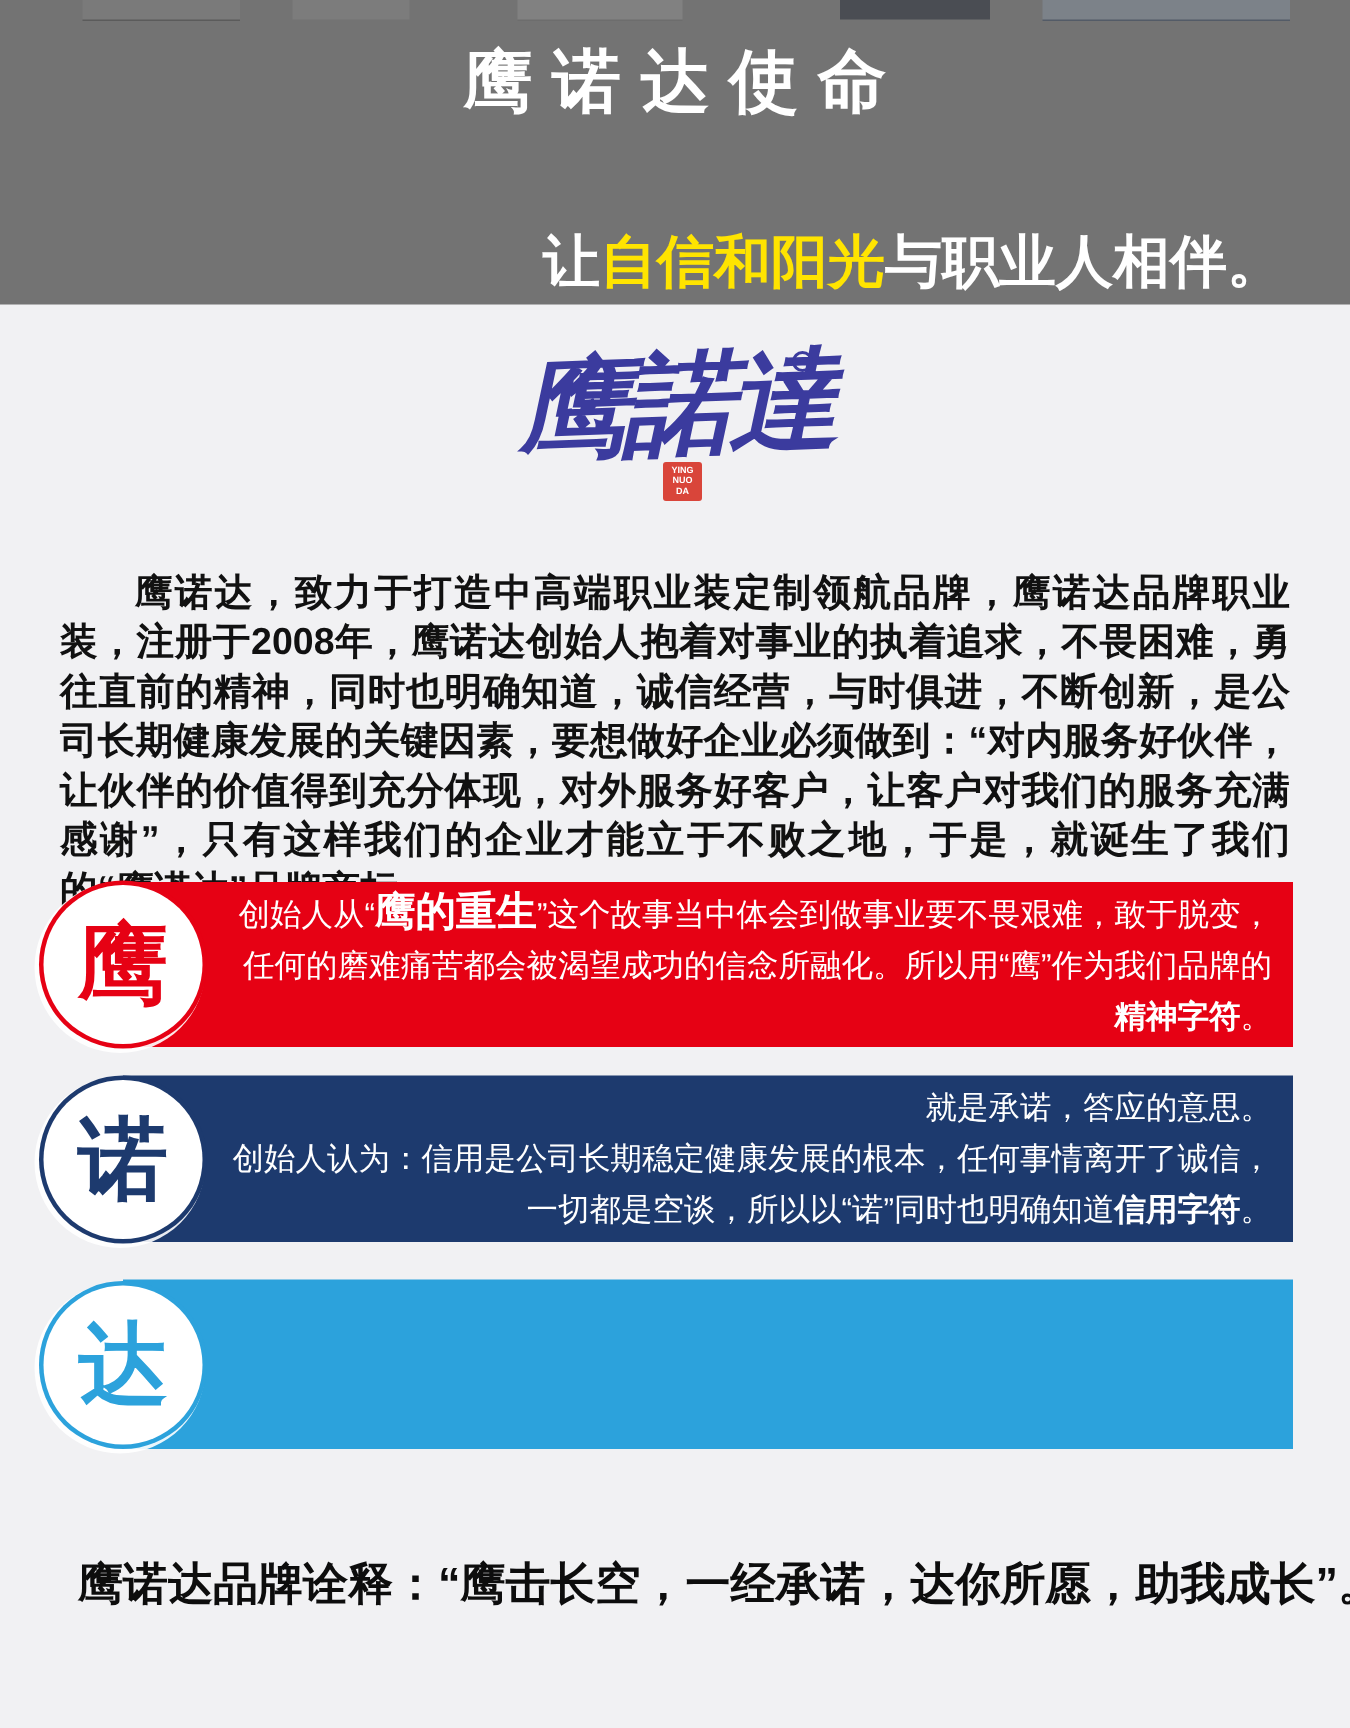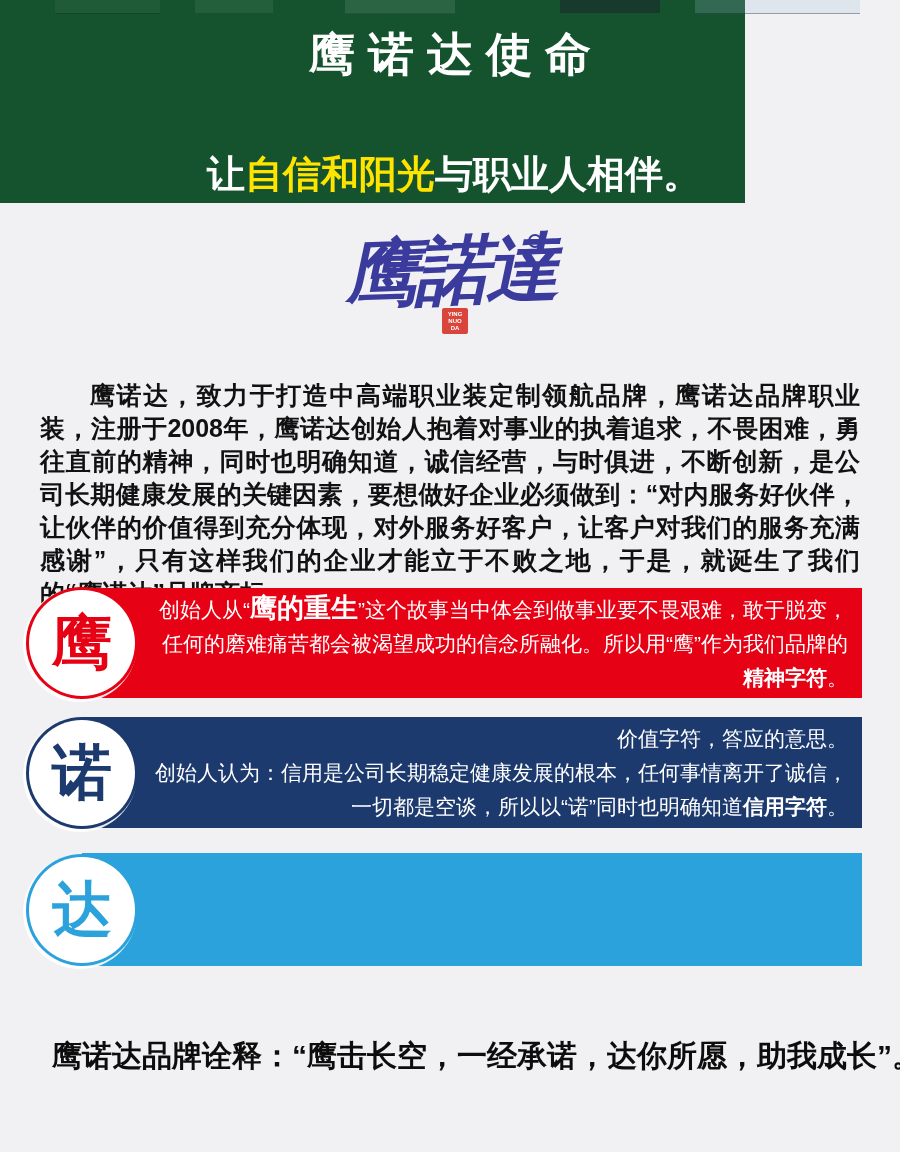--- a/index.html
+++ b/index.html
@@ -3,21 +3,21 @@
 <meta charset="utf-8">
 <style>
   html,body{margin:0;padding:0;}
   body{
     width:900px;height:1152px;position:relative;overflow:hidden;
     background:#f1f1f3;
     font-family:"Liberation Sans","DejaVu Sans",sans-serif;
     -webkit-font-smoothing:antialiased;
   }
   
-  .header{position:absolute;top:0;left:0;width:745px;height:203px;background:#14532d;}
+  .header{position:absolute;top:0;left:0;width:900px;height:203px;background:#737373;}
   .thumb{position:absolute;top:0;height:13px;}
   .thumb.t1{left:55px;width:105px;background:rgba(255,255,255,0.05);border-bottom:1px solid rgba(0,0,0,0.25);}
   .thumb.t2{left:195px;width:78px;background:rgba(255,255,255,0.07);}
   .thumb.t3{left:345px;width:110px;background:rgba(255,255,255,0.10);border-bottom:1px solid rgba(0,0,0,0.15);}
   .thumb.t4{left:560px;width:100px;background:rgba(25,32,44,0.45);}
   .thumb.t5{left:695px;width:165px;background:rgba(160,185,220,0.22);border-bottom:1px solid rgba(10,20,40,0.35);}
   .header-title{
     position:absolute;top:24px;left:0;width:900px;text-align:center;
     color:#ffffff;font-size:46px;font-weight:700;letter-spacing:13px;text-indent:13px;
   }
@@ -102,21 +102,21 @@
   <div class="badge">
     <span class="ch">鹰</span>
   </div>
   <div class="banner-text"><span>创始人从“</span><span class="em-big">鹰的重生</span><span>”这个故事当中体会到做事业要不畏艰难，敢于脱变，任何的磨难痛苦都会被渴望成功的信念所融化。所以用“鹰”作为我们品牌的</span><span class="em">精神字符</span><span>。</span></div>
 </div>
 
 <div class="banner nuo">
   <div class="badge">
     <span class="ch">诺</span>
   </div>
-  <div class="banner-text"><span style="display:block">价值字符，答应的意思。</span><span>创始人认为：信用是公司长期稳定健康发展的根本，任何事情离开了诚信，一切都是空谈，所以以“诺”同时也明确知道</span><span class="em">信用字符</span><span>。</span></div>
+  <div class="banner-text"><span style="display:block">就是承诺，答应的意思。</span><span>创始人认为：信用是公司长期稳定健康发展的根本，任何事情离开了诚信，一切都是空谈，所以以“诺”同时也明确知道</span><span class="em">信用字符</span><span>。</span></div>
 </div>
 
 <div class="banner da">
   <div class="badge">
     <span class="ch">达</span>
   </div>
 </div>
 
 <div class="footer-statement">鹰诺达品牌诠释：“鹰击长空，一经承诺，达你所愿，助我成长”。</div>
 

